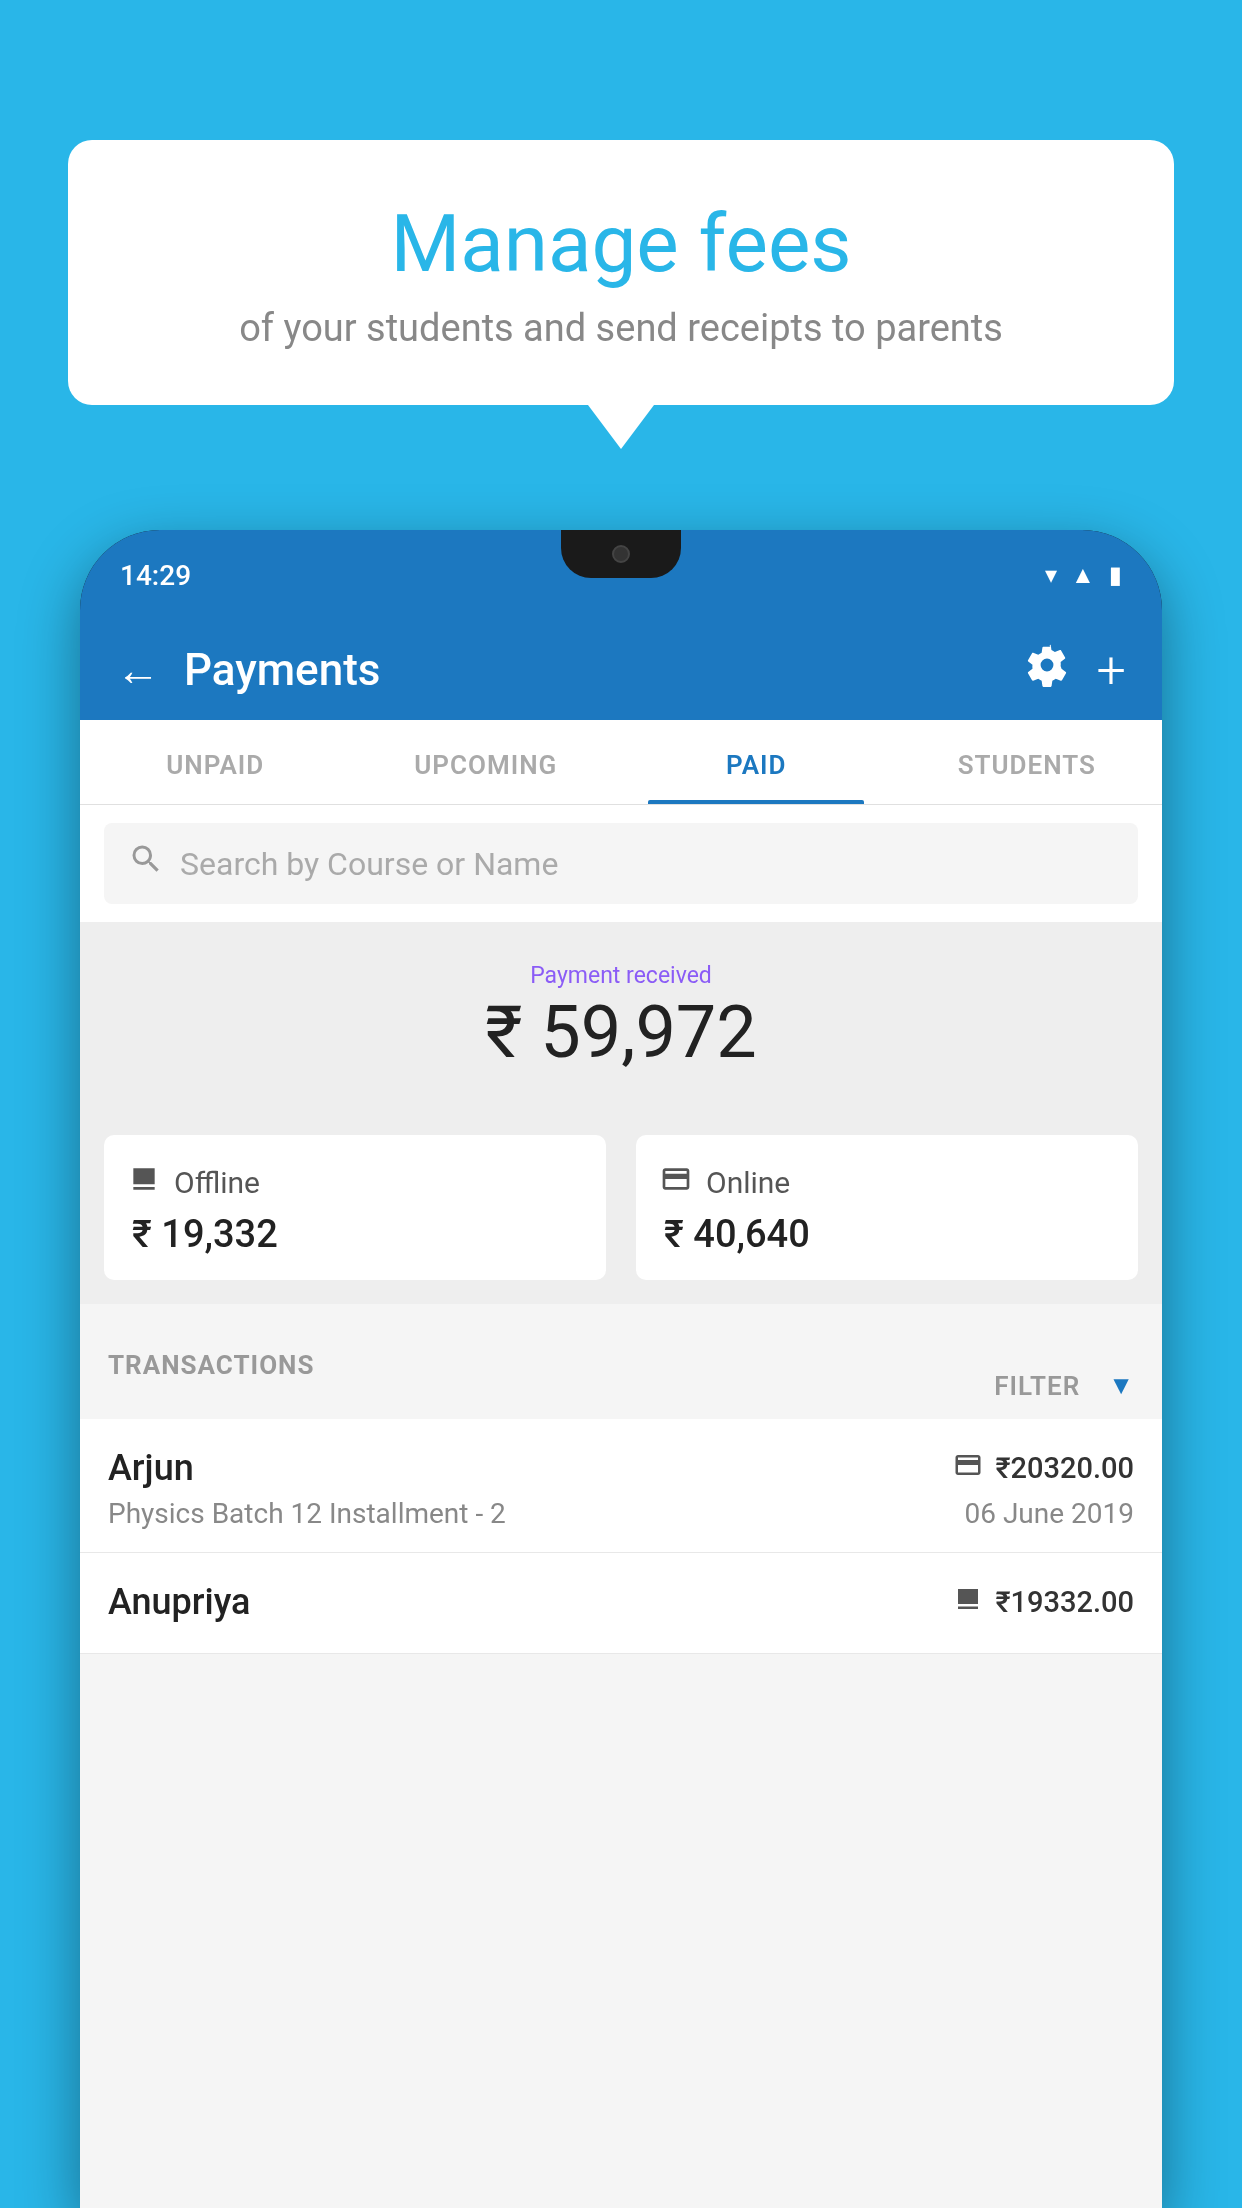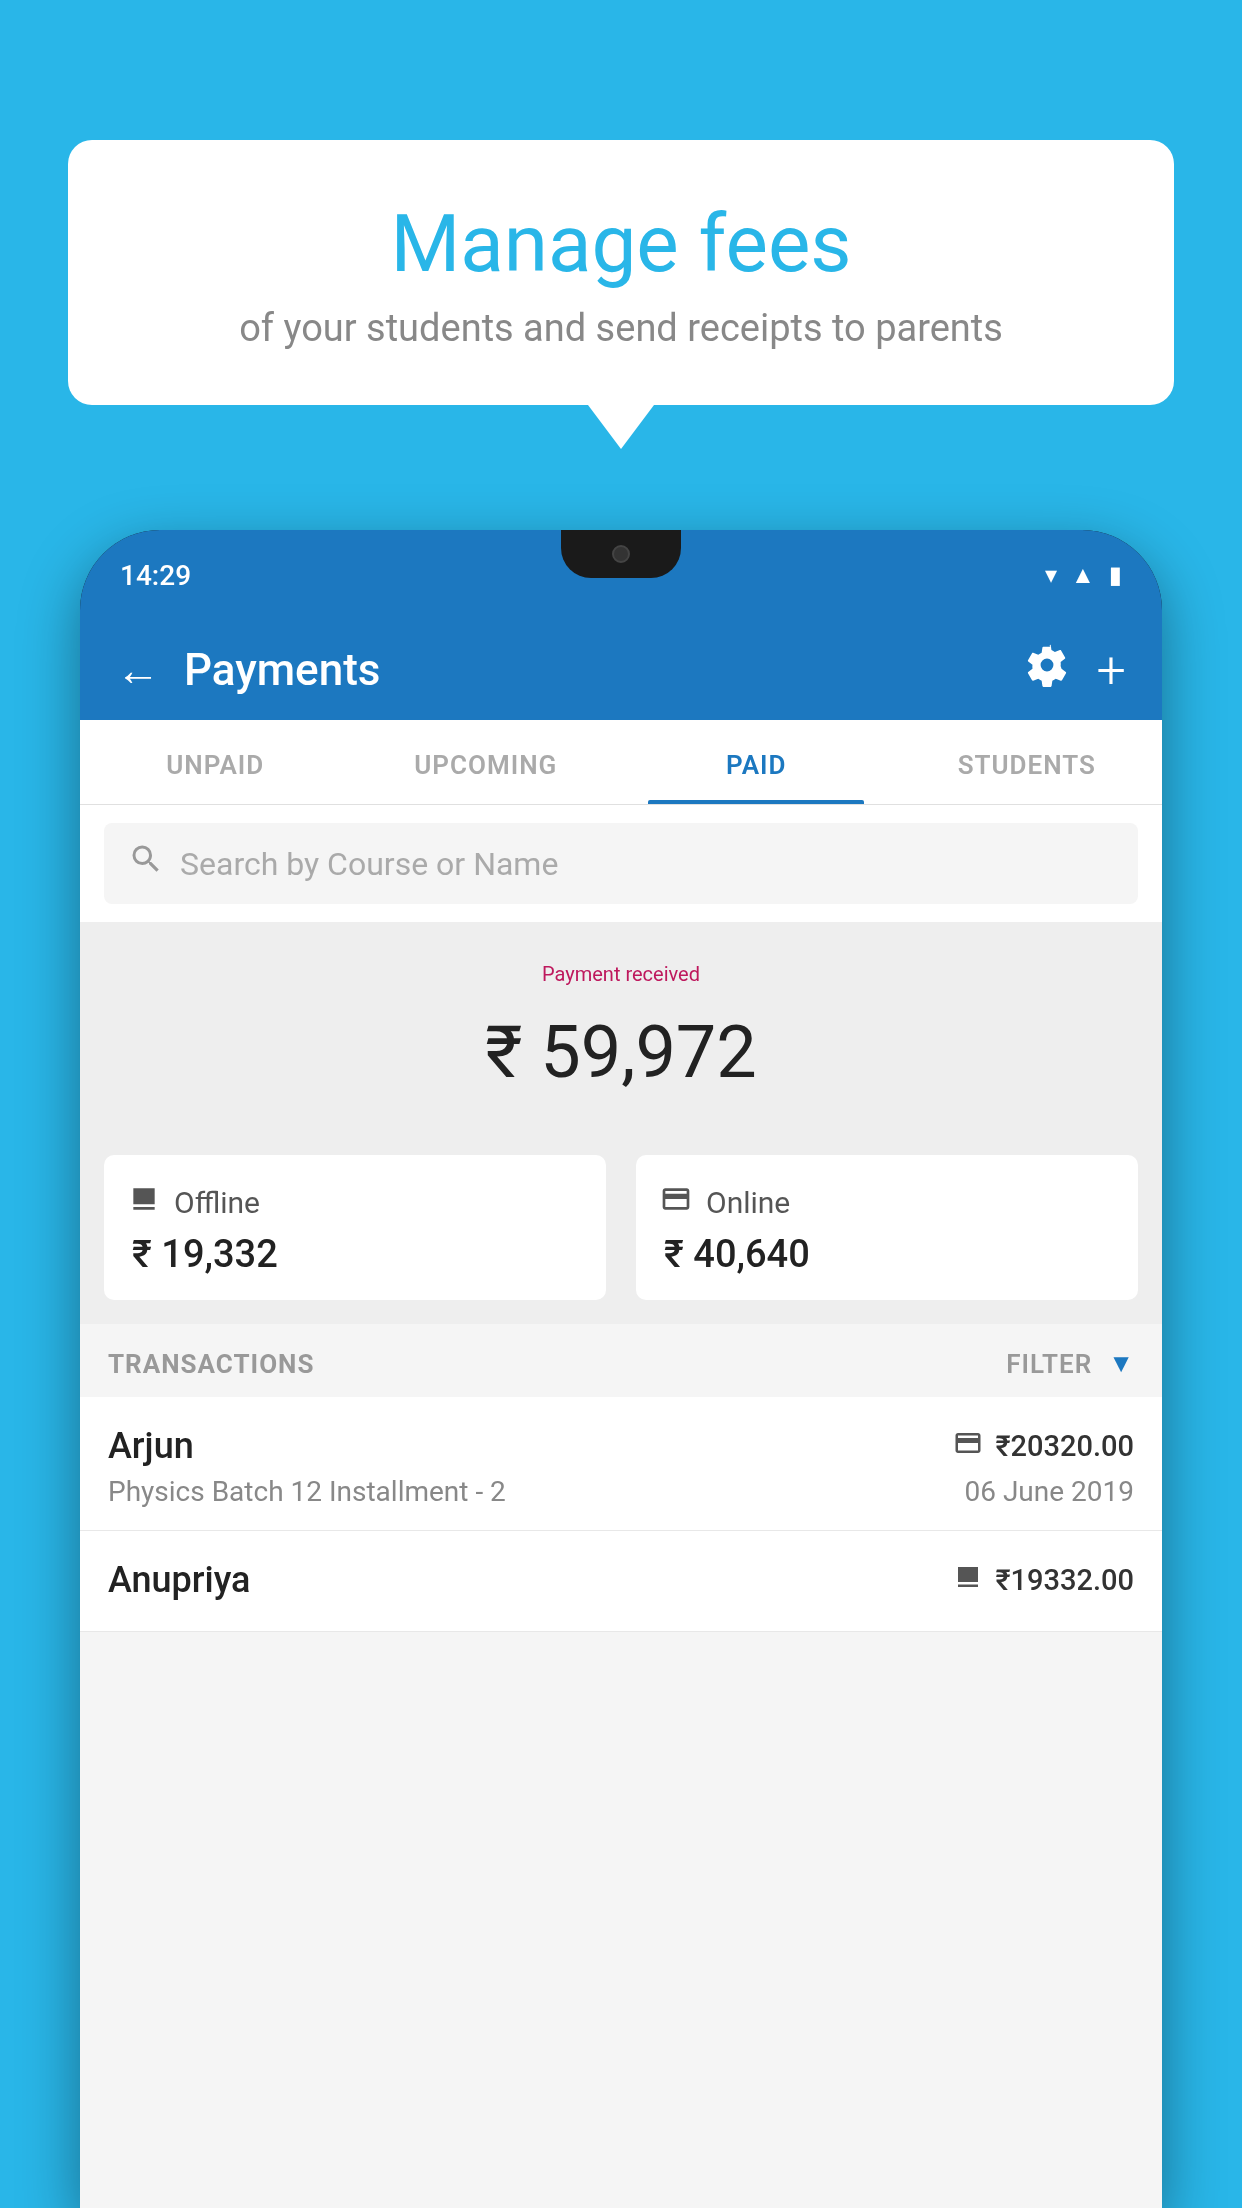--- a/index.html
+++ b/index.html
@@ -222,23 +222,23 @@
     }
 
     
     .payment-received-section {
       background: #eeeeee;
       text-align: center;
       padding: 40px 24px 36px;
     }
 
     .payment-label {
-      font-size: 20px;
-      color: #be185d;
-      margin-bottom: 24px;
+      font-size: 23px;
+      color: #8b5cf6;
+      margin-bottom: 1px;
     }
 
     .payment-amount {
       font-size: 72px;
       font-weight: 400;
       color: #222;
     }
 
     
     .payment-cards {
@@ -291,22 +291,23 @@
     .transactions-label {
       font-size: 26px;
       font-weight: 700;
       color: #999;
       letter-spacing: 1px;
     }
 
     .filter-button {
       display: flex;
       align-items: center;
-      gap: 16px;
+      gap: 28px;
       cursor: pointer;
+      margin-top: 42px;
     }
 
     .filter-label {
       font-size: 26px;
       font-weight: 600;
       color: #999;
       letter-spacing: 1px;
     }
 
     .filter-icon {

